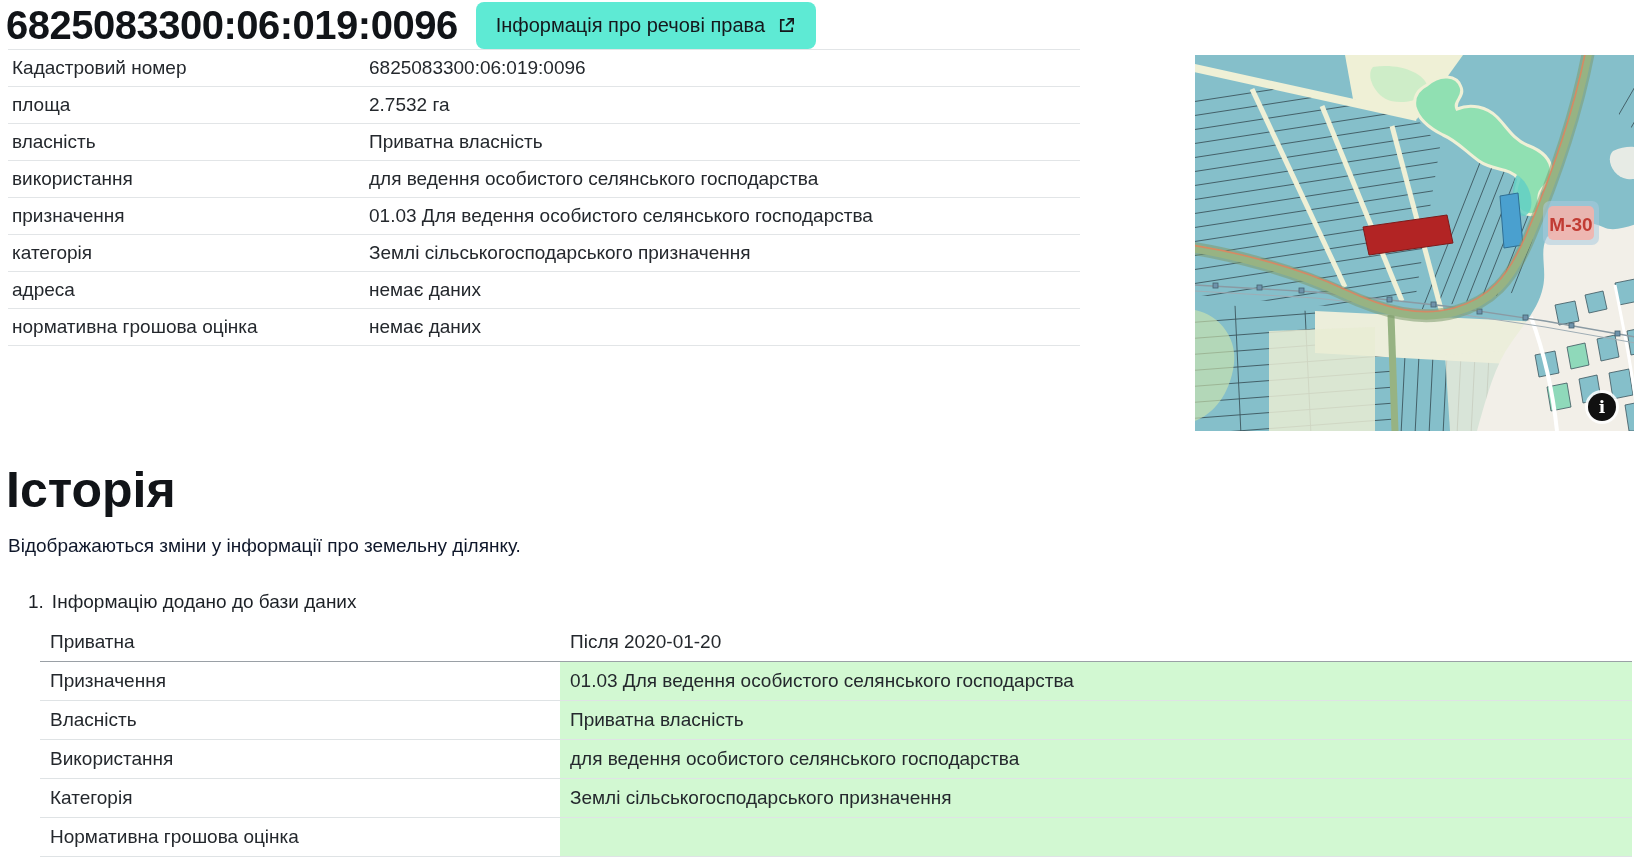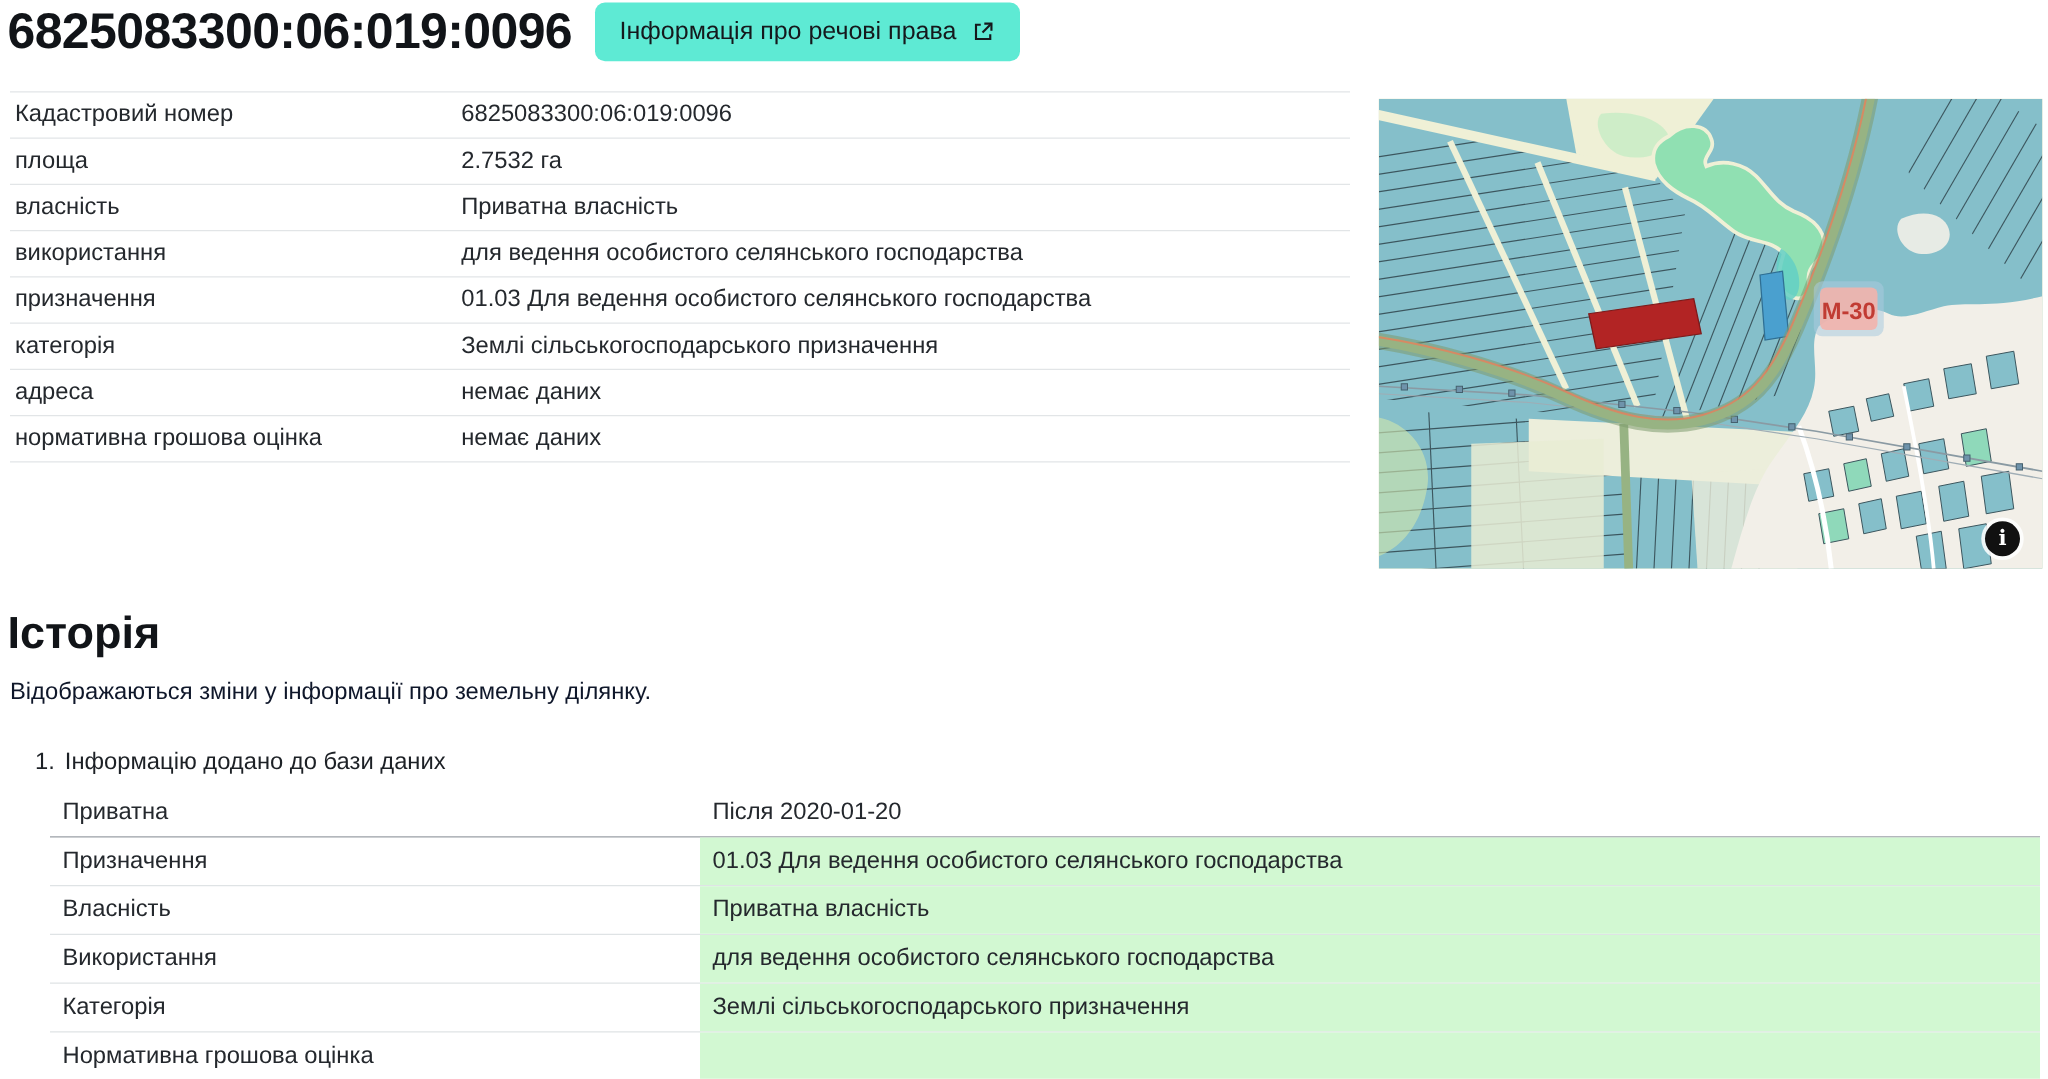--- a/index.html
+++ b/index.html
@@ -15,38 +15,38 @@
   .hdr h1 { margin:0; font-size:40px; font-weight:700; letter-spacing:-0.5px; color:#111418; }
   .rights-btn {
     display:inline-flex; align-items:center; gap:12px;
     background:#5eead4; border:none; border-radius:8px;
     padding:12px 20px; font-size:20px; color:#15181c; cursor:pointer;
     font-family:"Liberation Sans", sans-serif;
   }
   .rights-btn svg { display:block; }
 
   
-  .top { position:relative; margin-top:24px; min-height:386px; }
+  .top { position:relative; min-height:386px; }
   .info-table { width:1072px; margin-left:8px; border-top:1px solid #e2e5e7; }
   .irow {
     display:grid; grid-template-columns:357px 1fr;
     border-bottom:1px solid #e2e5e7;
     min-height:37px; align-items:center;
   }
   .irow > div { padding:7px 4px; font-size:19px; line-height:22px; color:#24282d; }
 
   .map-wrap {
-    position:absolute; top:6px; right:4px; width:531px; height:376px;
+    position:absolute; top:6px; right:4px; width:439px; height:376px;
     overflow:hidden; background:#e8ecd0; cursor:grab;
   }
   .map-wrap svg { display:block; }
 
   
   .history { padding:0 8px 0 6px; margin-top:26px; }
-  .history h2 { margin:0; font-size:36px; font-weight:700; color:#111418; }
+  .history h2 { margin:0; font-size:50px; font-weight:700; color:#111418; }
   .history .desc { margin:16px 0 0 2px; font-size:19px; color:#0f172a; }
   .entry { margin-top:34px; }
   .entry-title { display:flex; gap:8px; margin-left:22px; font-size:19px; color:#1d2126; }
   .h-table { margin-left:34px; margin-top:10px; width:1592px; }
   .hrow { display:grid; grid-template-columns:520px 1fr; }
   .hrow.head { border-bottom:1px solid #9aa0a6; }
   .hrow:not(.head) { border-bottom:1px solid #dfe3e5; }
   .hrow > div { padding:8px 10px; font-size:19px; line-height:22px; min-height:38px; color:#24282d; }
   .hrow .val.hl { background:#d2f8d2; }
 

